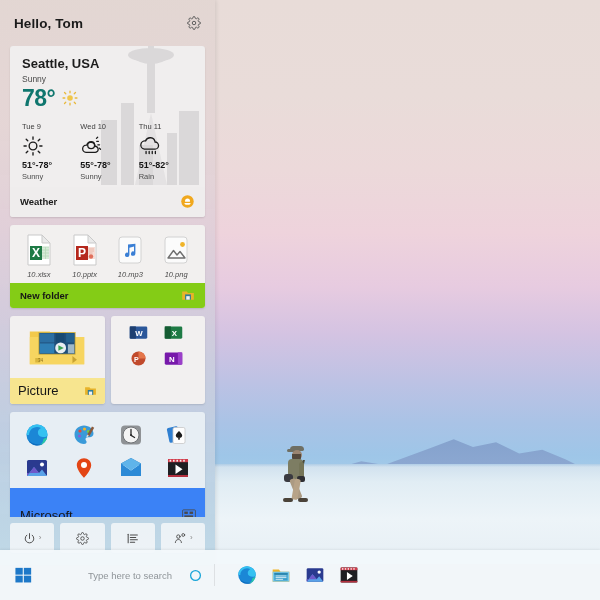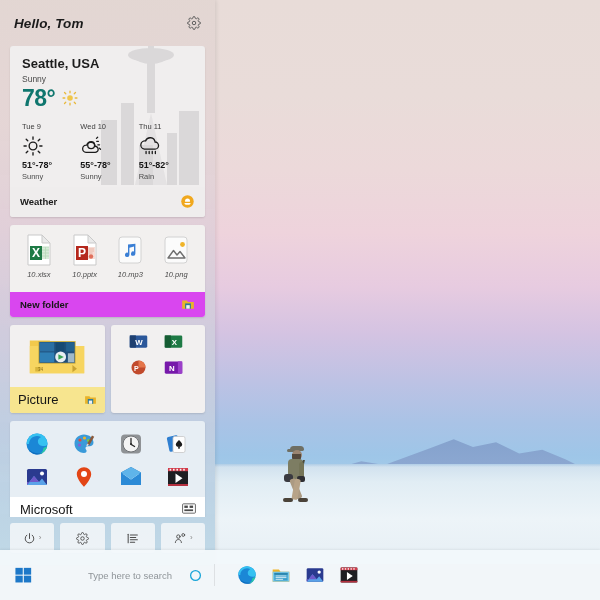--- a/index.html
+++ b/index.html
@@ -72,21 +72,21 @@
       rgba(196,206,224,.93) 72%, rgba(186,209,227,.94) 88%,
       rgba(189,214,229,.95) 100%);
     backdrop-filter: blur(20px);
     box-shadow: 1px 0 4px rgba(0,0,0,.10);
     display: flex; flex-direction: column;
   }
   .sm-header {
     height: 46px; display: flex; align-items: center;
     padding: 0 12px 0 14px; flex: 0 0 auto;
   }
-  .sm-greeting { font-size: 13.5px; font-weight: bold; color: #1b1b1b; letter-spacing: .1px; font-style: italic; }
+  .sm-greeting { font-size: 13.5px; font-weight: bold; color: #1b1b1b; letter-spacing: .1px; }
   .sm-gear { margin-left: auto; width: 18px; height: 18px; cursor: pointer;
              display:flex; align-items:center; justify-content:center; }
 
   .sm-body { flex: 1 1 auto; padding: 0 10px; overflow: hidden; }
 
   .tile-group { margin-bottom: 8px; }
 
   
   .weather-card {
     position: relative; border-radius: 3px; overflow: hidden;
@@ -113,22 +113,21 @@
 
   
   .files-card { border-radius: 3px; overflow: hidden; background: #f2f0ef;
                 box-shadow: 0 1px 2px rgba(0,0,0,.13); }
   .files-row { display: flex; padding: 9px 6px 4px; }
   .file-item { flex: 1; display: flex; flex-direction: column; align-items: center; cursor: pointer; }
   .file-ico { width: 30px; height: 32px; }
   .file-name { font-size: 7.5px; color: #4a4a4a; margin-top: 4px; font-style: italic; }
   .folder-bar {
     display: flex; align-items: center; padding: 5px 10px 6px;
-    background: #d946ef;
-    margin-top: 9px;
+    background: #84cc16;
   }
   .folder-bar .fb-label { font-size: 9.5px; font-weight: bold; color: #161616; }
   .fb-ico { margin-left: auto; width: 14px; height: 14px; }
 
   
   .two-up { display: flex; gap: 6px; }
   .med-tile { flex: 1; border-radius: 3px; overflow: hidden;
               box-shadow: 0 1px 2px rgba(0,0,0,.13); background: #f2f0f0; }
   .mt-body { height: 62px; display: flex; align-items: center; justify-content: center; }
   .mt-grid { height: 62px; display: grid; grid-template-columns: 1fr 1fr;
@@ -137,21 +136,21 @@
   .mt-bar.yellow { background: #f7e58f; }
   .mt-label { font-size: 13px; font-weight: normal; color: #161616; }
   .mt-ico { margin-left: auto; width: 13px; height: 13px; }
 
   
   .ms-card { border-radius: 3px; overflow: hidden; background: #e7eef4;
              box-shadow: 0 1px 2px rgba(0,0,0,.13); }
   .ms-grid { display: grid; grid-template-columns: repeat(4, 1fr);
              grid-auto-rows: 33px; place-items: center; padding: 6px 4px 4px; }
   .ms-ico { width: 24px; height: 24px; cursor: pointer; }
-  .ms-bar { display: flex; align-items: center; padding: 5px 10px 6px; background: #ffffff; }
+  .ms-bar { display: flex; align-items: center; padding: 20px 10px 6px; background: #3b82f6; }
 
   
   .sm-actions { flex: 0 0 auto; display: flex; gap: 6px; padding: 6px 10px 12px; }
   .act-btn {
     flex: 1; height: 30px; border-radius: 3px;
     background: rgba(248,249,250,.80);
     display: flex; align-items: center; justify-content: center; gap: 3px;
     cursor: pointer; box-shadow: 0 1px 1px rgba(0,0,0,.07);
   }
   .act-chev { font-size: 8px; color: #8a8a8a; line-height: 1; }

